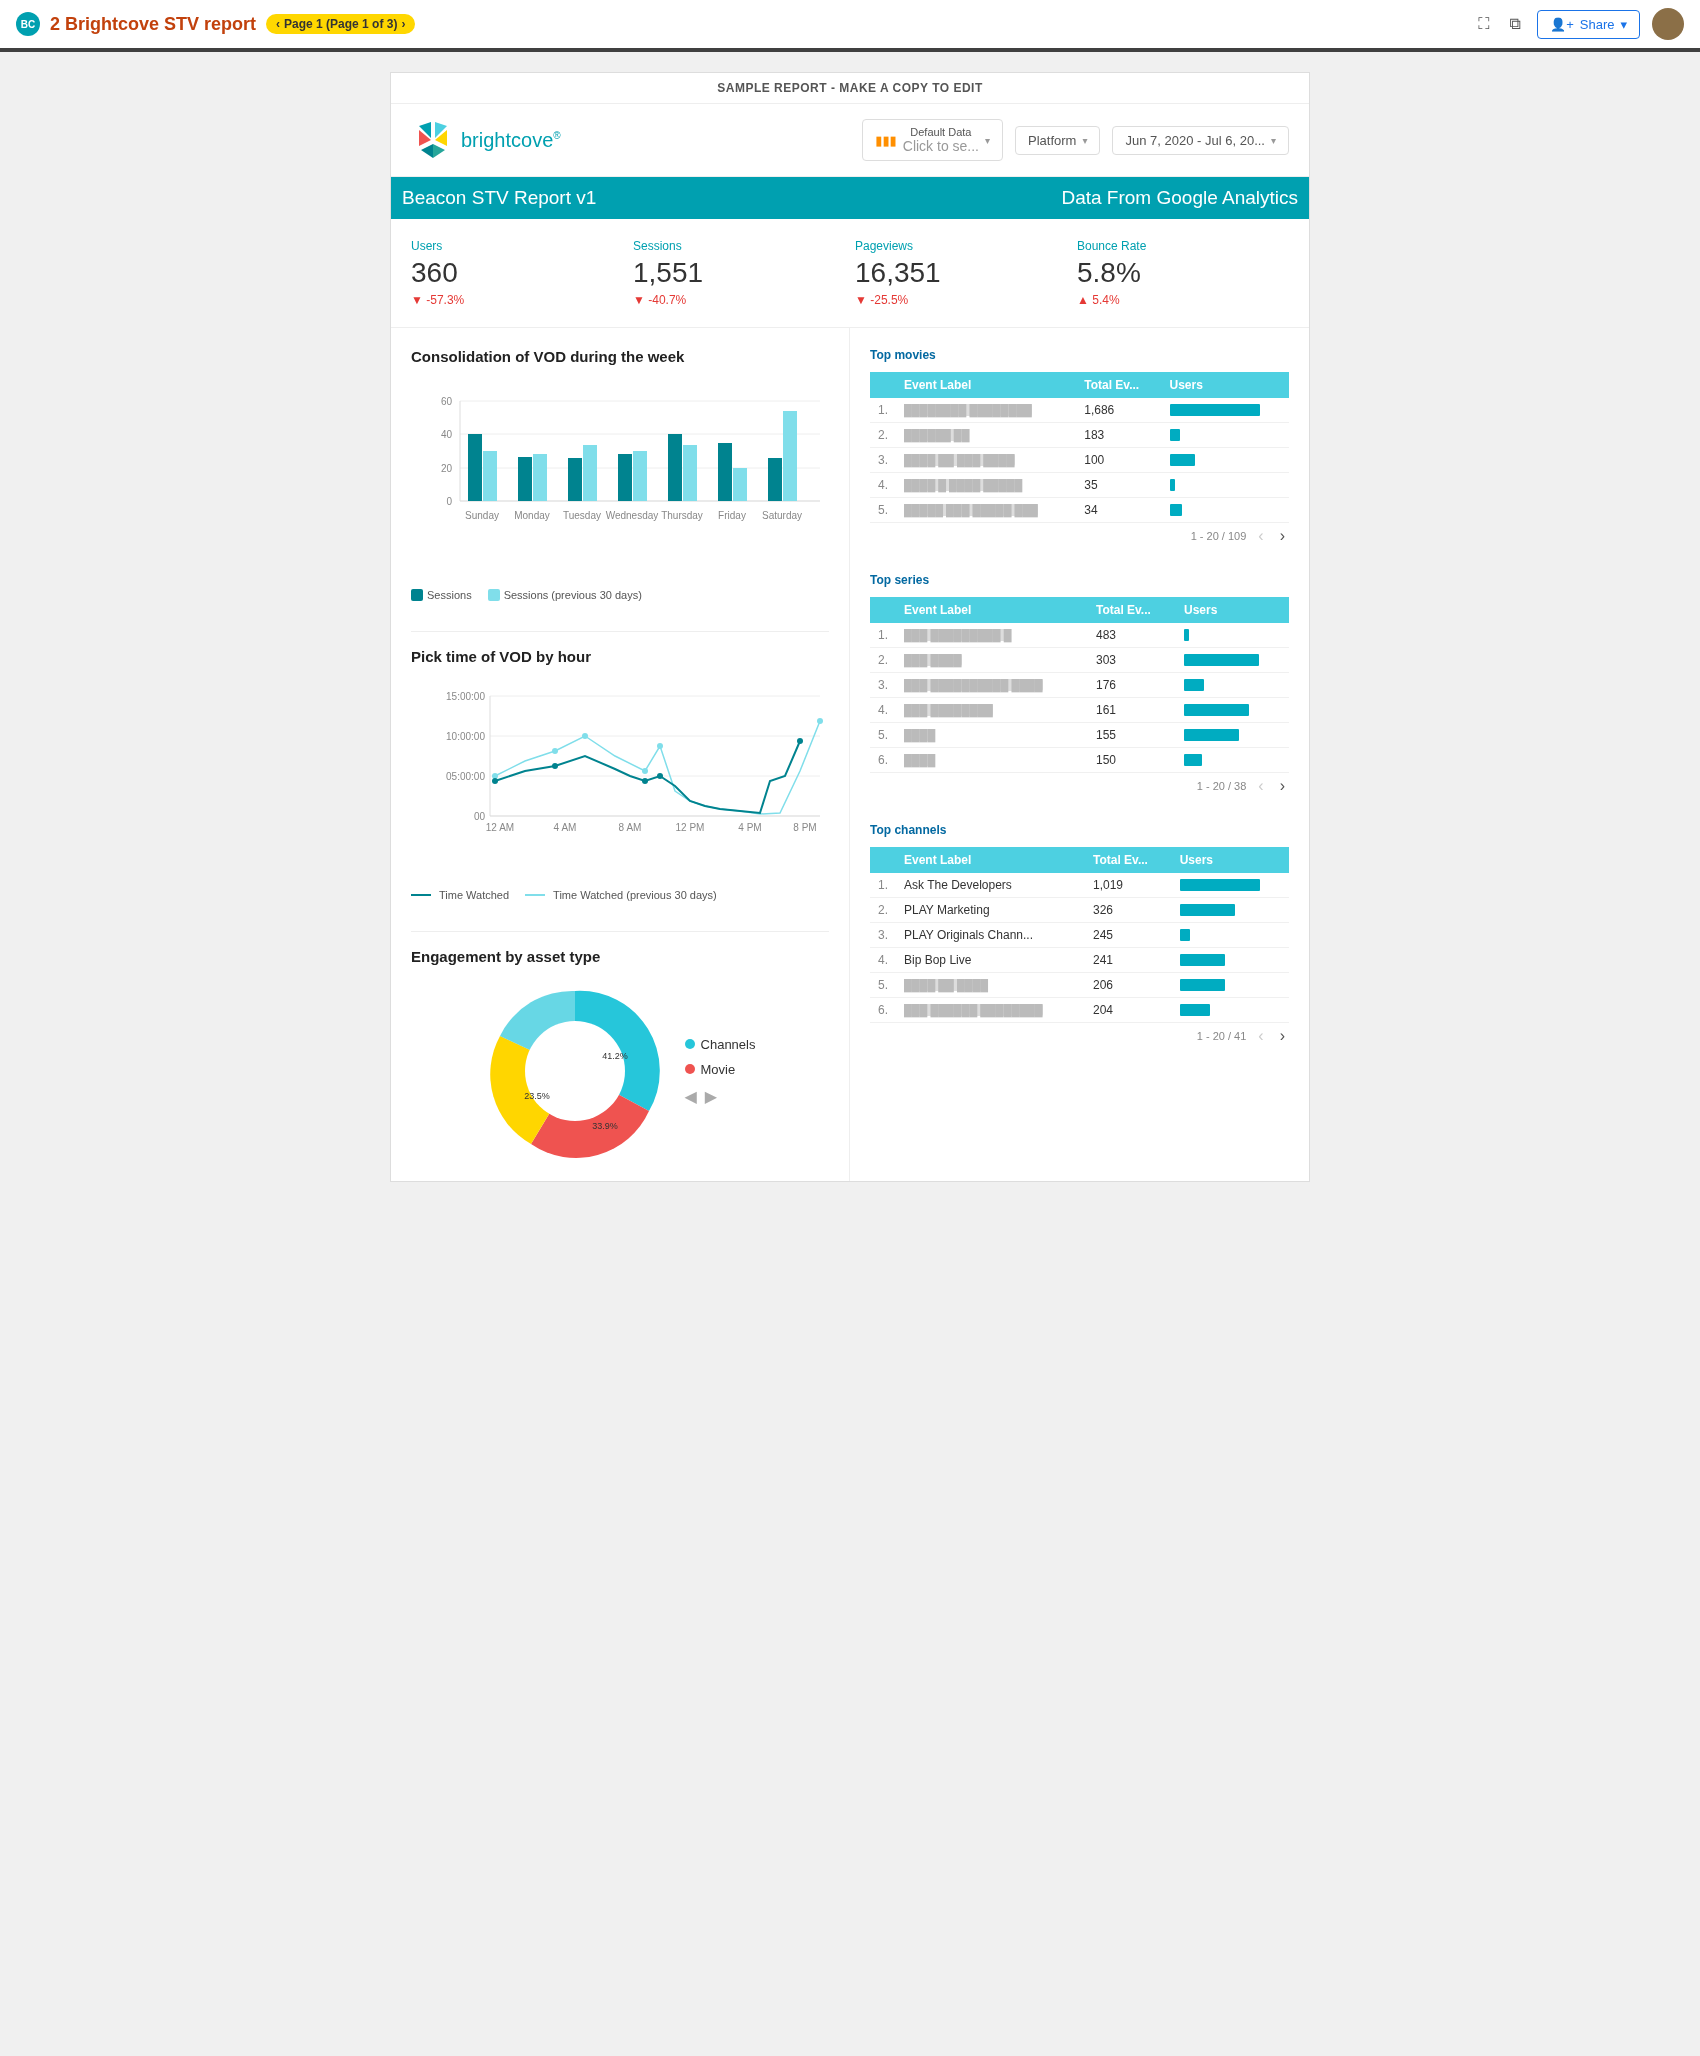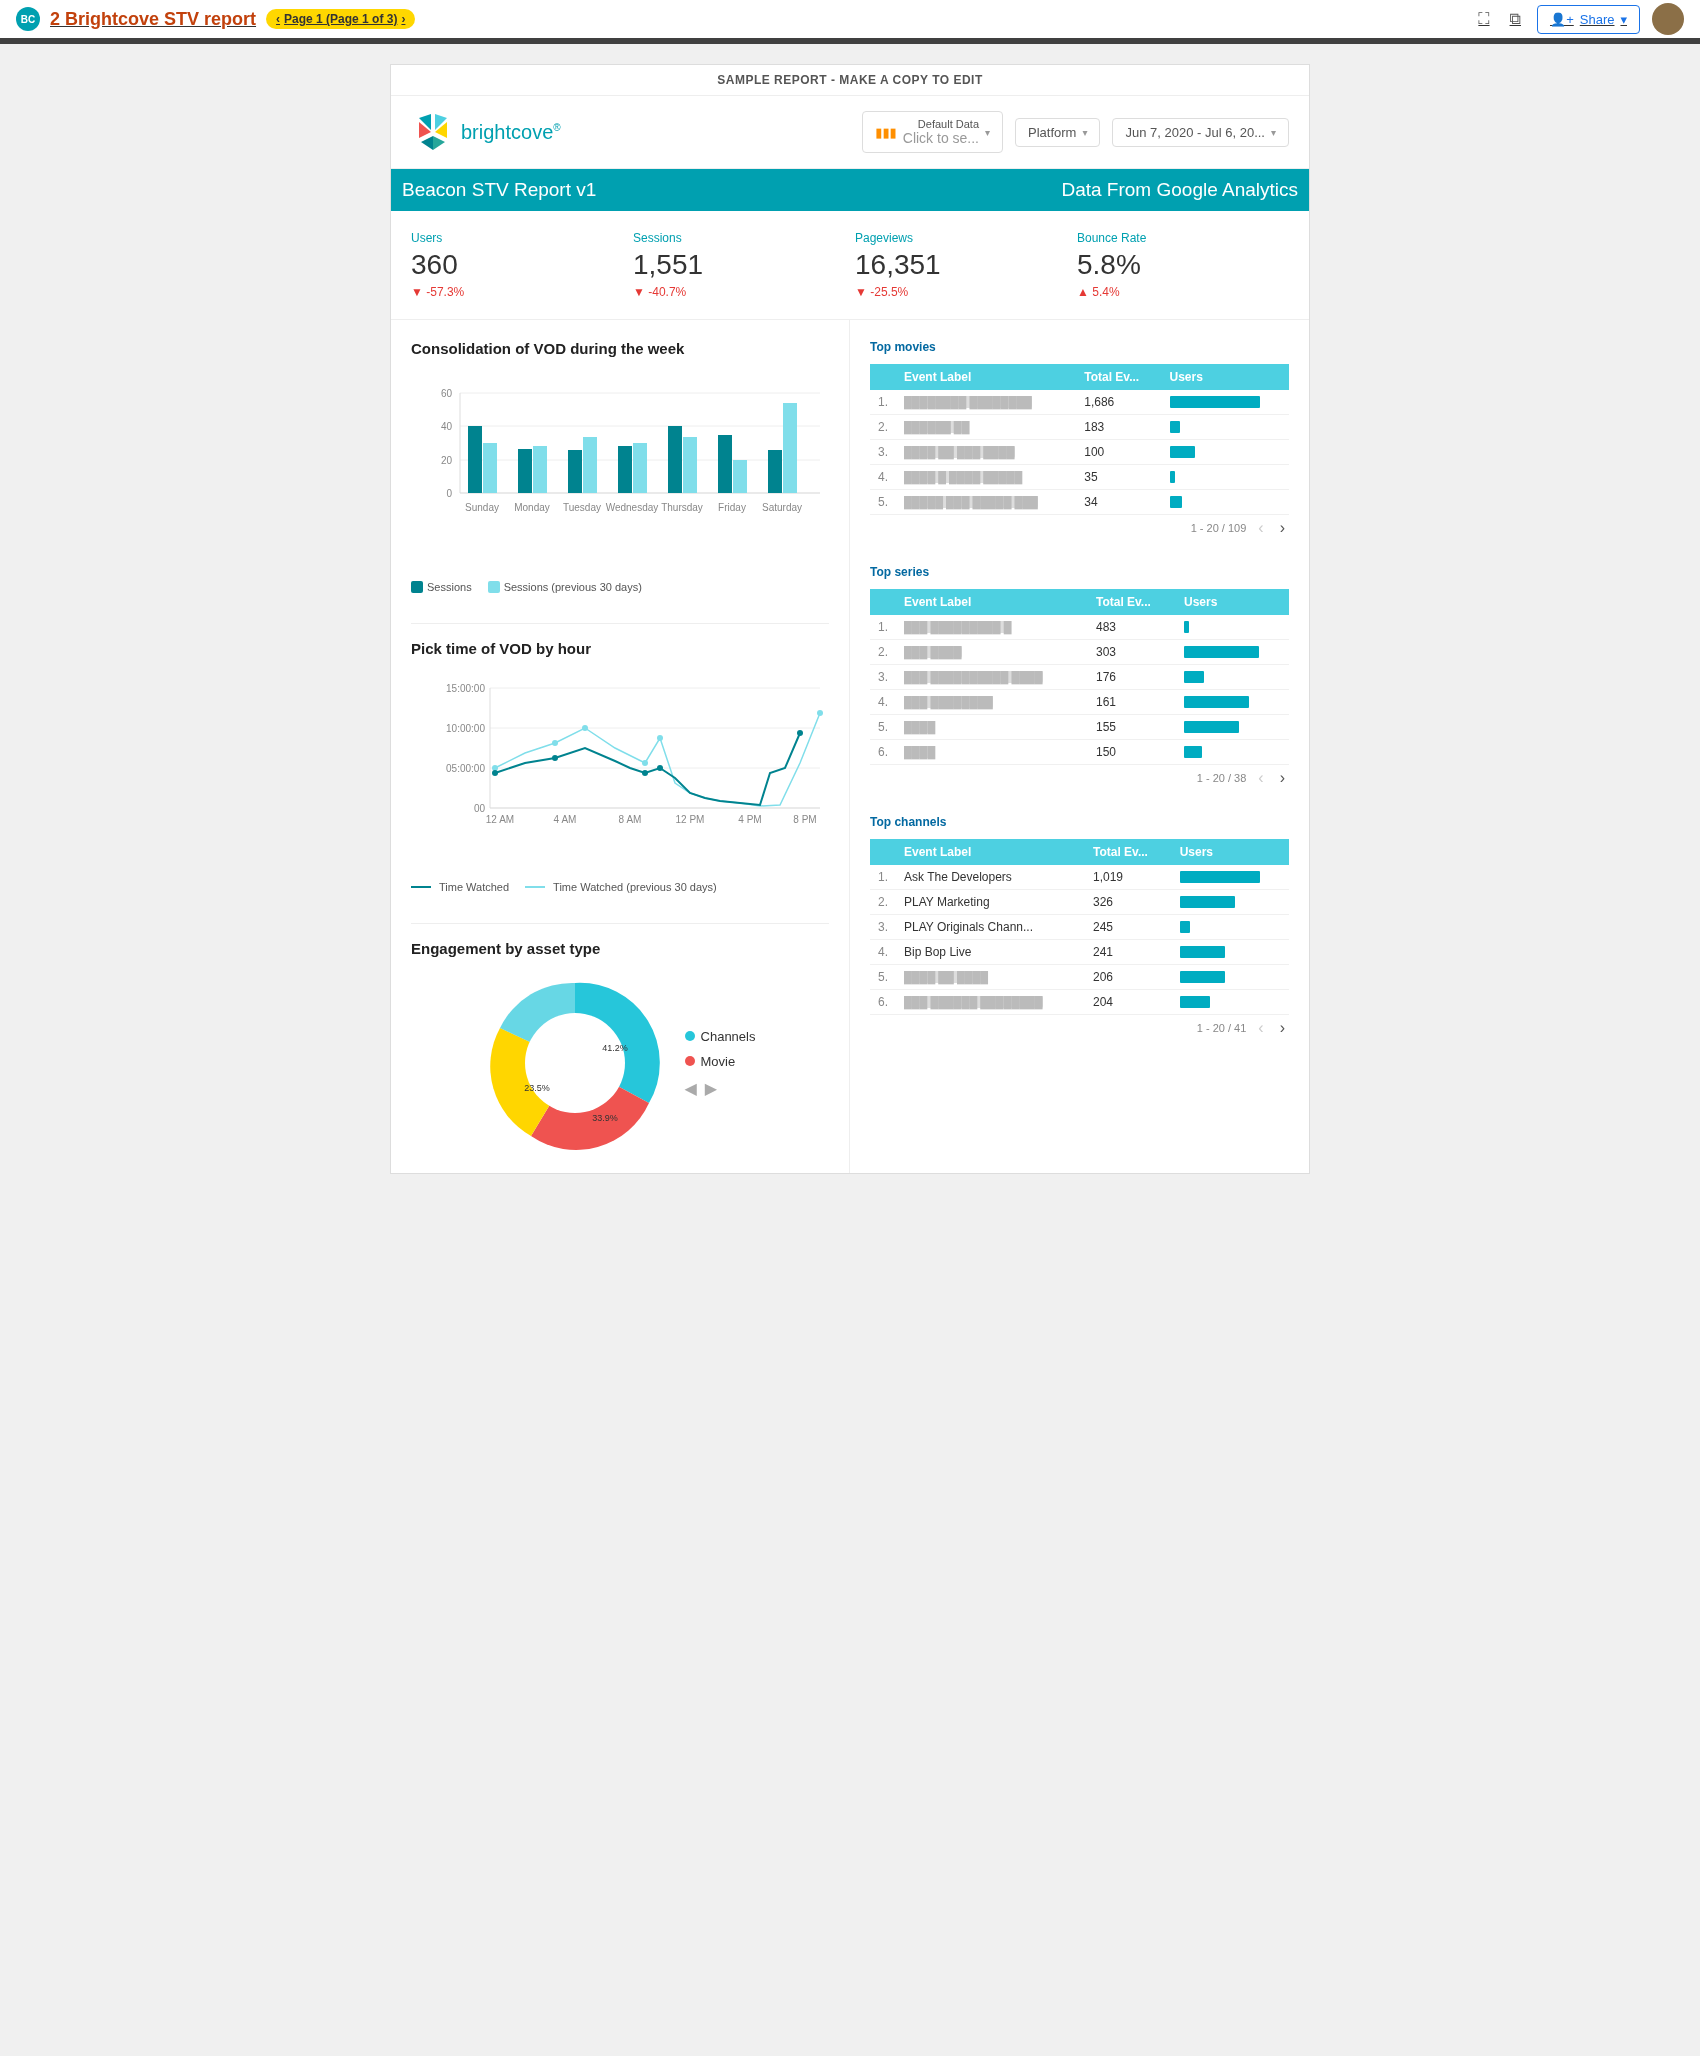--- a/index.html
+++ b/index.html
@@ -1,23 +1,22 @@
 <!DOCTYPE html>
 <html><head>
   <meta charset="utf-8">
   <style>
     * { box-sizing: border-box; margin: 0; padding: 0; }
     body { background: #f0f0f0; font-family: Arial, sans-serif; font-size: 13px; color: #333; }
 
     
     .top-bar {
       display: flex; align-items: center; justify-content: space-between;
-      padding: 8px 16px; background: #fff; border-bottom: 6px solid #404040;
-      height: 44px;
-      text-decoration: underline;
+      padding: 8px 16px; background: #fff; border-bottom: 4px solid #404040;
+      height: 52px;
     }
     .top-bar-left { display: flex; align-items: center; gap: 10px; }
     .top-bar-logo { display: flex; align-items: center; gap: 6px; }
     .report-title { font-size: 18px; font-weight: 600; color: #c2410c; }
     .page-badge {
       background: #FFD700; color: #333; font-size: 12px; font-weight: 600;
       padding: 3px 10px; border-radius: 12px; display: flex; align-items: center; gap: 4px;
     }
     .top-bar-right { display: flex; align-items: center; gap: 12px; }
     .icon-btn {
@@ -175,21 +174,21 @@
           <polygon points="36,12 36,28 24,22" fill="#ffd600"></polygon>
           <polygon points="8,12 20,22 8,28" fill="#ef5350"></polygon>
           <polygon points="10,32 22,26 22,40" fill="#00838f"></polygon>
           <polygon points="22,26 34,32 22,40" fill="#26a69a"></polygon>
         </svg>
         <span style="font-size:20px;color:#00a0b0;font-weight:300;">brightcove<span style="color:#00a0b0;font-size:10px;vertical-align:super;">®</span></span>
       </div>
       <div class="header-controls">
         <button class="control-btn">
           <span style="color:#ff8f00;">▮▮▮</span>
-          <div style="text-align:right;">
+          <div style="text-align:center;">
             <div style="font-size:11px;color:#555;">Default Data</div>
             <div style="font-size:14px;color:#999;">Click to se...</div>
           </div>
           <span class="chevron">▾</span>
         </button>
         <button class="control-btn">
           <span>Platform</span>
           <span class="chevron">▾</span>
         </button>
         <button class="control-btn">

